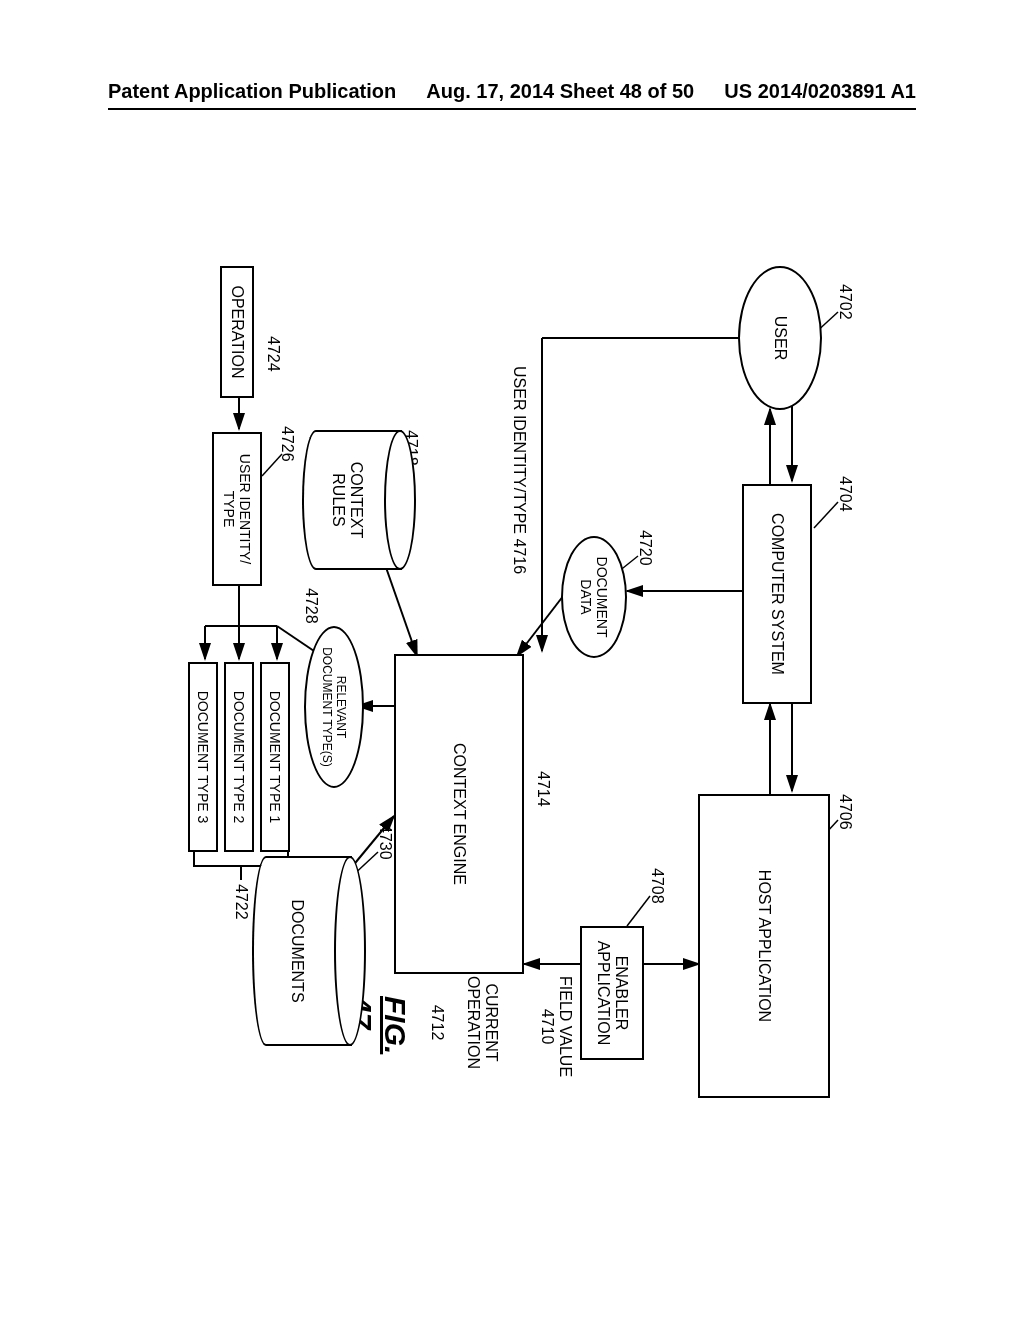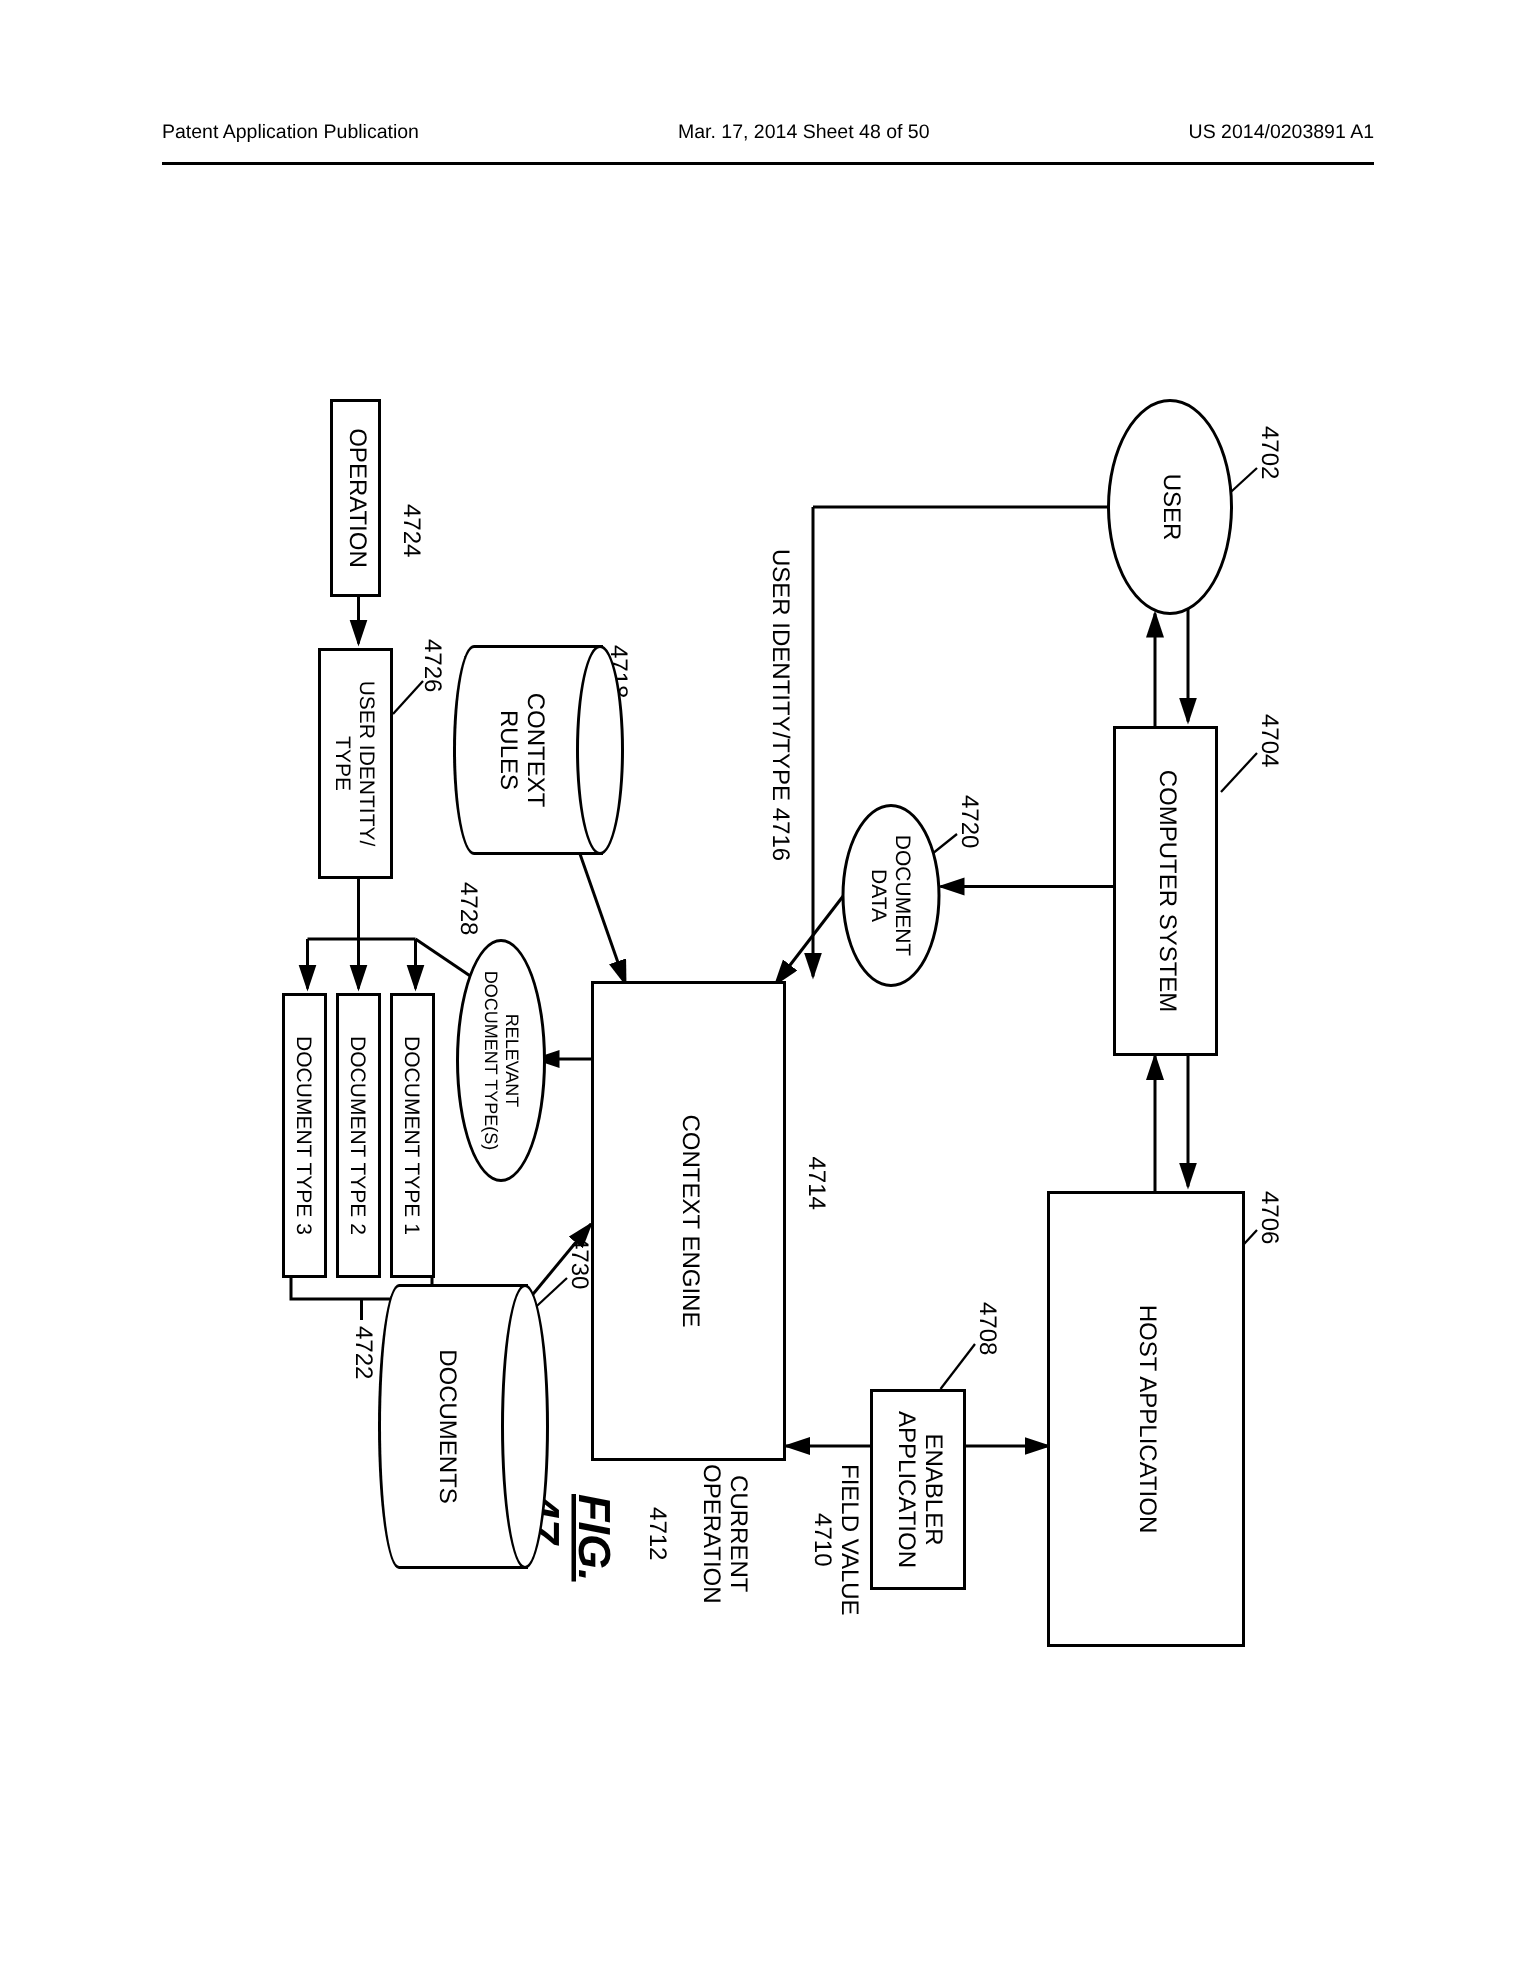--- a/index.html
+++ b/index.html
@@ -9,22 +9,22 @@
     background: white;
     width: 1024px;
     height: 1320px;
     position: relative;
   }
   .header {
     position: absolute;
     top: 80px;
     left: 108px;
     right: 108px;
-    font-size: 13px;
-    font-weight: normal;
+    font-size: 20px;
+    font-weight: bold;
     display: flex;
     justify-content: space-between;
   }
   .header-rule {
     position: absolute;
     top: 108px;
     left: 108px;
     right: 108px;
     border-top: 2px solid black;
   }
@@ -131,21 +131,21 @@
     top: 0;
     left: 0;
     overflow: visible;
   }
 </style>
 </head>
 <body>
 
 <div class="header">
   <span>Patent Application Publication</span>
-  <span>Mar. 17, 2014  Sheet 48 of 50</span>
+  <span>Aug. 17, 2014  Sheet 48 of 50</span>
   <span>US 2014/0203891 A1</span>
 </div>
 <div class="header-rule"></div>
 
 <div class="diagram">
 
   <svg class="arrows" width="1020" height="808">
     <defs>
       <marker id="ah" markerWidth="10" markerHeight="10" refX="8" refY="3" orient="auto">
         <path d="M0,0 L9,3 L0,6 Z" fill="black"></path>

